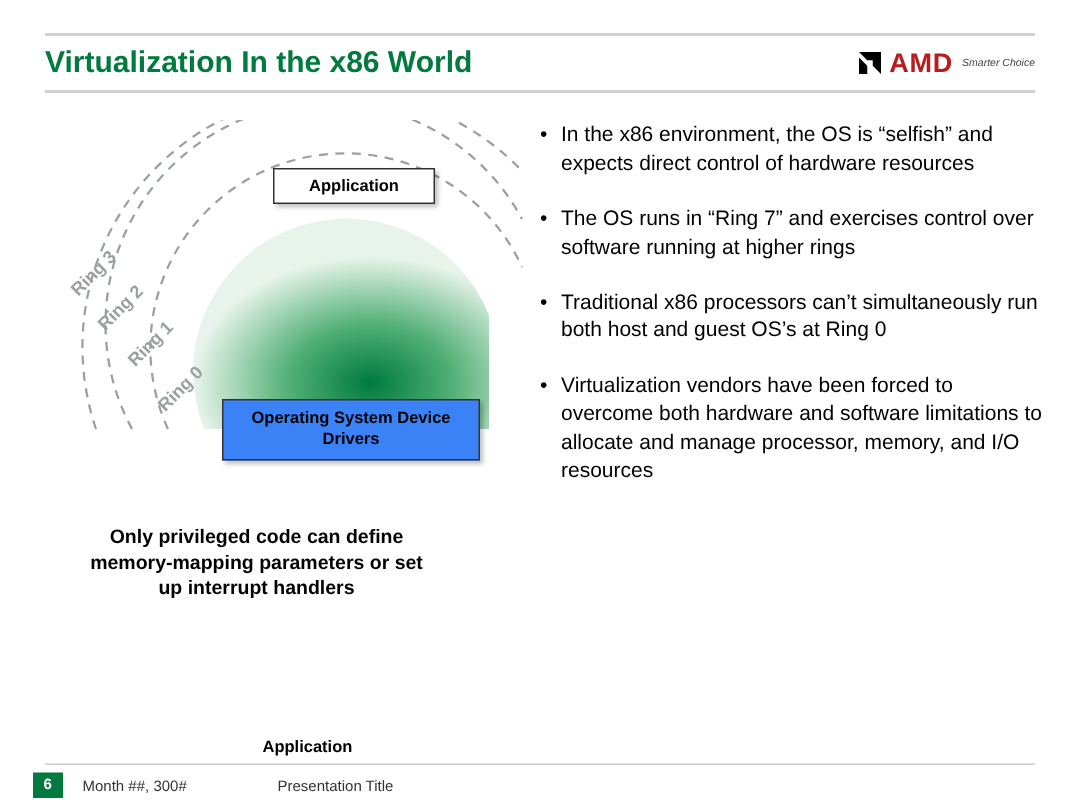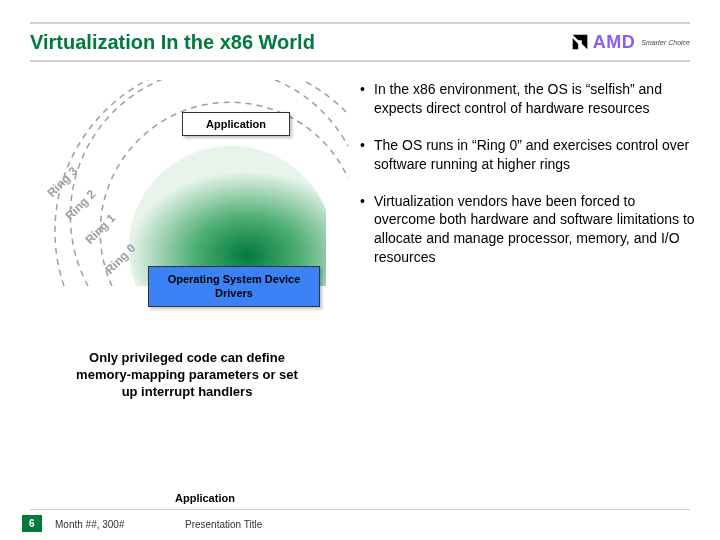--- a/index.html
+++ b/index.html
@@ -35,21 +35,21 @@
     gap: 2px;
   }
   .logo-mark {
     width: 22px; height: 22px;
     position: relative;
   }
   .logo-mark svg { width: 100%; height: 100%; }
   .logo-text {
     font-weight: bold;
     font-size: 18px;
-    color: #8b5cf6;
+    color: #b91c1c;
     letter-spacing: 0.5px;
   }
   .logo-tag {
     font-size: 7px;
     color: #444;
     margin-left: 4px;
     font-style: italic;
   }
 
   .content {
@@ -113,21 +113,21 @@
     background: #3b82f6;
     border: 1px solid #333;
     box-shadow: 2px 2px 3px rgba(0,0,0,0.25);
     padding: 5px 4px;
     line-height: 1.3;
   }
 
   .priv-text {
     position: absolute;
     top: 270px;
-    left: 72px;
+    left: 56px;
     width: 230px;
     text-align: center;
     font-size: 13px;
     font-weight: bold;
     line-height: 1.3;
   }
 
   .bullets {
     list-style: none;
     font-size: 14px;
@@ -230,21 +230,22 @@
       <div class="ring-label" style="left:92px; top:172px;">Ring 0</div>
       <div class="app-box">Application</div>
       <div class="os-box">Operating System Device Drivers</div>
     </div>
     <div class="priv-text">Only privileged code can define memory-mapping parameters or set up interrupt handlers</div>
   </div>
 
   <div class="right-col">
     <ul class="bullets">
       <li>In the x86 environment, the OS is “selfish” and expects direct control of hardware resources</li>
-      <li>The OS runs in “Ring 0” and exercises control over software running at higher rings</li>
+      <li>The OS runs in “Ring 7” and exercises control over software running at higher rings</li>
+      <li>Traditional x86 processors can’t simultaneously run both host and guest OS’s at Ring 0</li>
       <li>Virtualization vendors have been forced to overcome both hardware and software limitations to allocate and manage processor, memory, and I/O resources</li>
     </ul>
   </div>
 </div>
 
 <div class="footer">
   <div class="footer-app">Application</div>
   <div class="footer-rule"></div>
   <div class="page-num">6</div>
   <div class="footer-date">Month ##, 300#</div>

